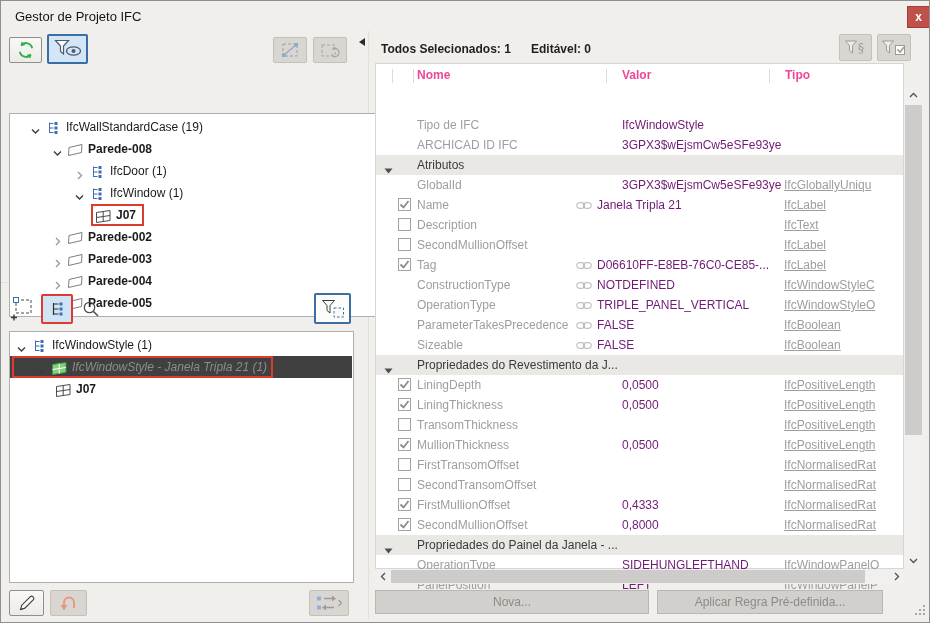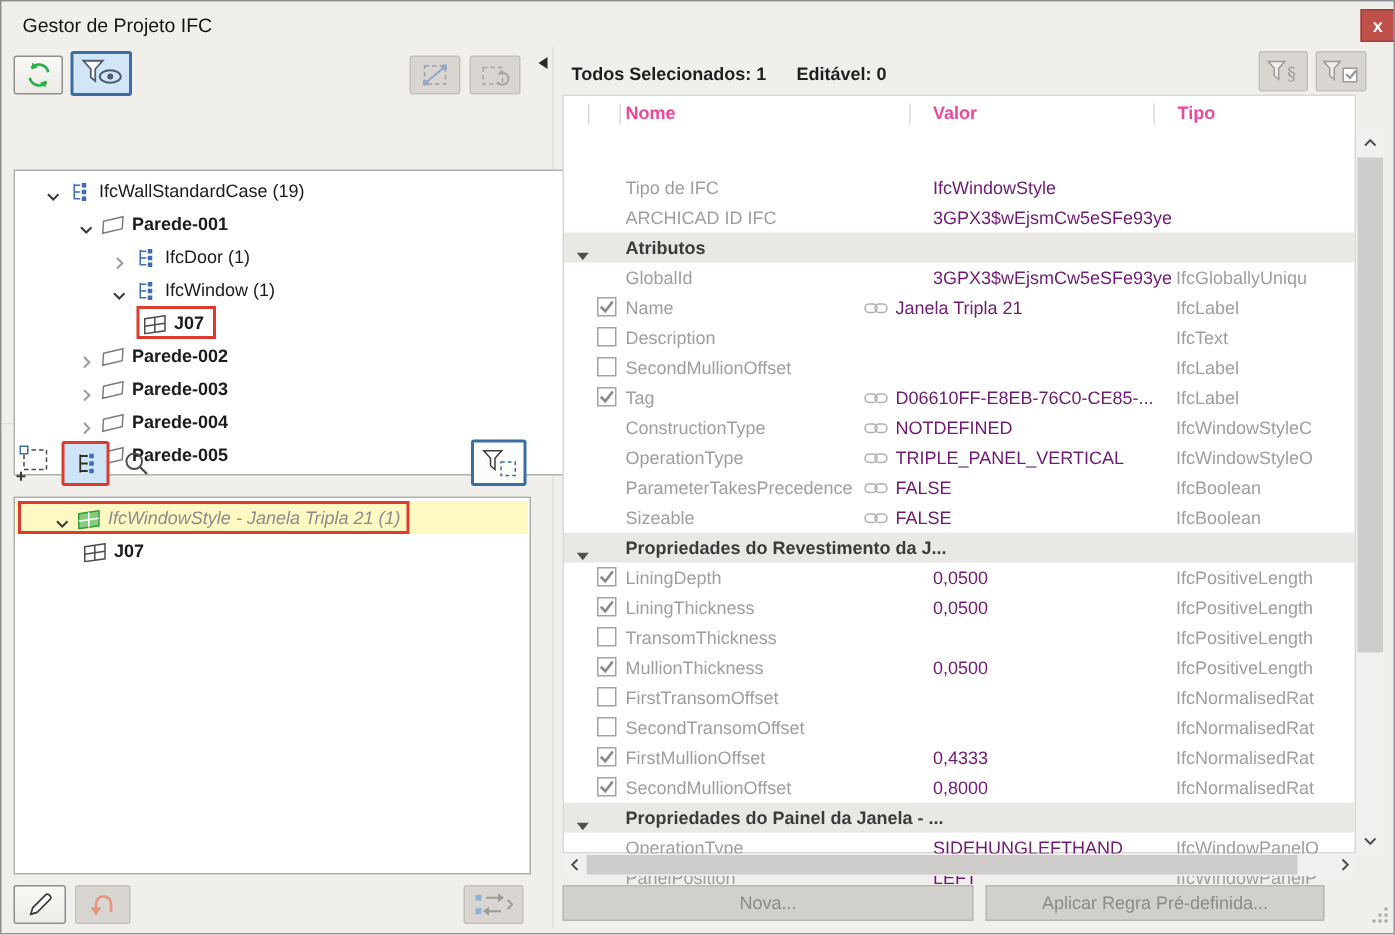--- a/index.html
+++ b/index.html
@@ -36,21 +36,21 @@
        border-top:4px solid transparent;border-bottom:4px solid transparent;border-right:6px solid #2b2b2b;}
   .vdiv{position:absolute;left:367px;top:30px;width:1px;height:588px;background:#e2e0db;}
   .hsep{position:absolute;left:0;top:281px;width:362px;height:1px;background:#e3e1dd;}
   
   .tree-panel{position:absolute;background:#fff;border:1px solid #b0aeab;}
   #upper-tree{left:8px;top:64px;width:398px;height:204px;margin-top:48px;}
   #lower-tree{left:8px;top:330px;width:345px;height:252px;}
   .tree-rows{position:absolute;left:0;top:2px;right:18px;bottom:1px;overflow:hidden;}
   #lower-tree .tree-rows{right:1px;}
   .tree-row{position:relative;height:22px;line-height:22px;}
-  .tree-row.sel{background:#fef9c3;}
+  .tree-row.sel{background:#404040;}
   .expander{position:absolute;top:6px;width:11px;height:11px;}
   .tree-icon{position:absolute;top:4px;}
   .tree-label{position:absolute;white-space:nowrap;color:#1b1b1b;}
   .b{font-weight:bold;}
   .i{font-style:italic;color:#8c8c8c;}
   .redbox{position:absolute;top:0;bottom:0;border:2px solid #dd3a30;pointer-events:none;}
   
   .scroll{position:absolute;background:#f1f0ee;}
   #ltscroll{right:1px;top:1px;width:17px;height:200px;}
   #vscroll{left:903px;top:86px;width:19px;height:482px;}
@@ -70,25 +70,25 @@
   #table{position:absolute;left:374px;top:62px;width:529px;height:506px;background:#fff;border:1px solid #d8d6d2;}
   .thead{position:relative;height:24px;background:#fff;}
   .hlabel{position:absolute;top:4px;font-weight:bold;color:#ec4899;}
   .h-nome{left:41px;} .h-valor{left:246px;text-align:right;} .h-tipo{left:409px;}
   .tick{position:absolute;top:5px;width:1px;height:14px;background:#dcdcda;}
   #prop-rows{position:absolute;left:0;top:24px;right:0;margin-top:27px;}
   .trow{position:relative;height:20px;line-height:20px;}
   .trow.sect{background:#e9e8e5;}
   .sect-arrow{position:absolute;left:8px;top:6px;}
   .tname{position:absolute;left:41px;width:154px;color:#9e9e9e;overflow:hidden;white-space:nowrap;}
-  .sect .tname{color:#3b3b3b;font-weight:bold;width:330px;}
+  .sect .tname{color:#3b3b3b;font-weight:normal;width:330px;}
   .tval{position:absolute;left:200px;width:205px;color:#701a75;overflow:hidden;white-space:nowrap;}
   .tval.plain{padding-left:46px;}
   .ref{margin-right:5px;vertical-align:-1px;display:inline-block;}
-  .ttype{position:absolute;left:408px;width:118px;color:#9e9e9e;overflow:hidden;white-space:nowrap;}
+  .ttype{position:absolute;left:408px;width:118px;color:#9e9e9e;overflow:hidden;white-space:nowrap;text-decoration:underline;}
   .cb{position:absolute;left:22px;top:3px;width:13px;height:13px;background:#fff;border:1px solid #a5a3a0;}
   .cb svg{position:absolute;left:0;top:0;}
   
   .fbtn{position:absolute;top:589px;height:24px;background:#d2d0cc;border:1px solid #b9b7b3;
         color:#8d8b87;text-align:center;line-height:22px;}
   #btn-nova{left:374px;width:274px;}
   #btn-aplicar{left:656px;width:226px;}
   .grip{position:absolute;left:913px;top:603px;width:14px;height:14px;}
 </style>
 </head>
@@ -160,21 +160,21 @@
             </svg></span>
           <span class="tree-label" data-name="tree-item-label" style="left: 56px;">IfcWallStandardCase (19)</span>
         </div>
         <div class="tree-row" data-name="tree-item-parede-001">
           <span class="expander" data-name="chevron-down-icon" style="left: 42px;"><svg width="11" height="11" viewBox="0 0 11 11">
               <polyline points="2,3.5 5.5,7 9,3.5" fill="none" stroke="#3c3c3c" stroke-width="1.4"></polyline>
             </svg></span>
           <span class="tree-icon" data-name="wall-icon" style="left: 58px;"><svg width="15" height="14" viewBox="0 0 15 14">
               <polygon points="1,4.5 14,1.5 13.5,9.5 0.5,12.5" fill="#fff" stroke="#7d7d7d"></polygon>
             </svg></span>
-          <span class="tree-label b" data-name="tree-item-label" style="left: 78px;">Parede-001</span>
+          <span class="tree-label b" data-name="tree-item-label" style="left: 78px;">Parede-008</span>
         </div>
         <div class="tree-row" data-name="tree-item-ifcdoor-1">
           <span class="expander" data-name="chevron-right-icon" style="left: 64px;"><svg width="11" height="11" viewBox="0 0 11 11">
               <polyline points="4,2 7.5,5.5 4,9" fill="none" stroke="#9c9c9c" stroke-width="1.4"></polyline>
             </svg></span>
           <span class="tree-icon" data-name="hierarchy-icon" style="left: 80px;"><svg width="14" height="14" viewBox="0 0 14 14">
               <path d="M3.5 1.5 V12 M3.5 2.5 H7.5 M3.5 7 H7.5 M3.5 11.5 H7.5" stroke="#3e6db5" fill="none"></path>
               <rect x="8.5" y="1" width="3" height="3" fill="#3e6db5"></rect>
               <rect x="8.5" y="5.5" width="3" height="3" fill="#3e6db5"></rect>
               <rect x="8.5" y="10" width="3" height="3" fill="#3e6db5"></rect>
@@ -286,20 +286,32 @@
           <svg width="24" height="20" viewBox="0 0 24 20">
             <path d="M1.5 1.5 h12 l-4.5 5 v7.5 l-3 -2.5 v-5 Z" fill="#fdfdfd" stroke="#3c3c3c"></path>
             <rect x="13" y="9" width="9.5" height="9" fill="none" stroke="#3a6ea5" stroke-dasharray="2.5 2"></rect>
           </svg>
         </span>
       </div>
     </div>
 
   <div id="lower-tree" class="tree-panel" data-name="ifc-type-tree-panel">
     <div id="lower-tree-rows" class="tree-rows" data-name="ifc-type-tree">
+        <div class="tree-row" data-name="tree-item-ifcwindowstyle-1">
+          <span class="expander" data-name="chevron-down-icon" style="left: 6px;"><svg width="11" height="11" viewBox="0 0 11 11">
+              <polyline points="2,3.5 5.5,7 9,3.5" fill="none" stroke="#3c3c3c" stroke-width="1.4"></polyline>
+            </svg></span>
+          <span class="tree-icon" data-name="hierarchy-icon" style="left: 22px;"><svg width="14" height="14" viewBox="0 0 14 14">
+              <path d="M3.5 1.5 V12 M3.5 2.5 H7.5 M3.5 7 H7.5 M3.5 11.5 H7.5" stroke="#3e6db5" fill="none"></path>
+              <rect x="8.5" y="1" width="3" height="3" fill="#3e6db5"></rect>
+              <rect x="8.5" y="5.5" width="3" height="3" fill="#3e6db5"></rect>
+              <rect x="8.5" y="10" width="3" height="3" fill="#3e6db5"></rect>
+            </svg></span>
+          <span class="tree-label" data-name="tree-item-label" style="left: 42px;">IfcWindowStyle (1)</span>
+        </div>
         <div class="tree-row sel" data-name="tree-item-ifcwindowstyle-janela-tripla-21-1">
           <span class="expander" data-name="chevron-down-icon" style="left: 26px;"><svg width="11" height="11" viewBox="0 0 11 11">
               <polyline points="2,3.5 5.5,7 9,3.5" fill="none" stroke="#3c3c3c" stroke-width="1.4"></polyline>
             </svg></span>
           <span class="tree-icon" data-name="window-green-icon" style="left: 42px;"><svg width="15" height="13" viewBox="0 0 15 13">
               <polygon points="0.5,2.5 14,0.5 14,10.5 0.5,12.5" fill="#86cd80" stroke="#2f9e36"></polygon>
               <path d="M7.2 1.5 V11.7 M0.5 7.5 L14 5.5" stroke="#fff" fill="none"></path>
             </svg></span>
           <span class="tree-label i" data-name="tree-item-label" style="left: 62px;">IfcWindowStyle - Janela Tripla 21 (1)</span>
           <div class="redbox" data-name="selection-highlight-box" style="left: 2px; width: 261px;"></div>

